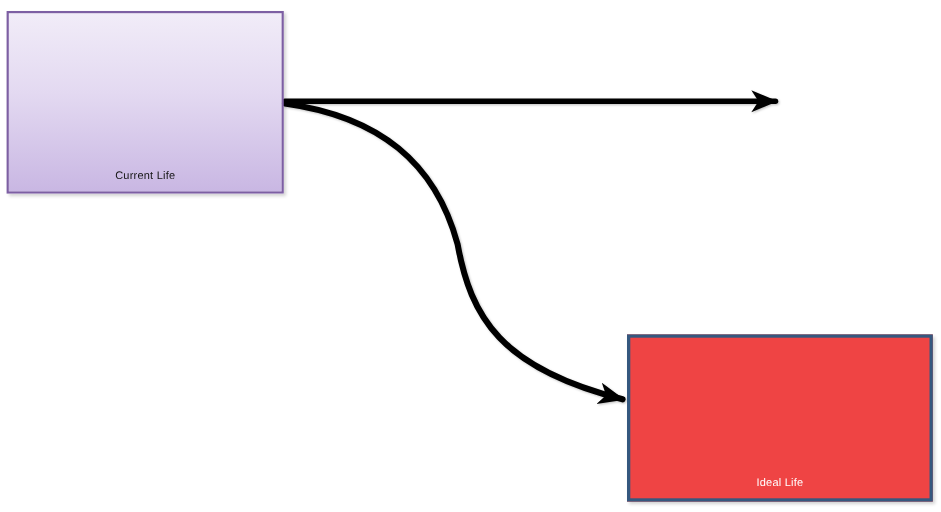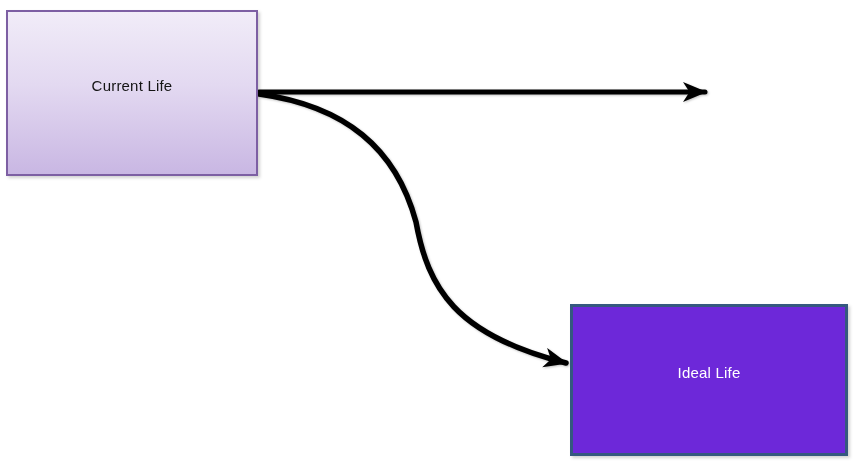--- a/index.html
+++ b/index.html
@@ -23,42 +23,42 @@
     height: 465px;
     pointer-events: none;
   }
   .connector-layer path,
   .connector-layer line {
     pointer-events: stroke;
   }
   .node {
     position: absolute;
     display: flex;
-    align-items: center;
+    align-items: flex-end;
     justify-content: center;
     box-sizing: border-box;
-    font-size: 15px;
+    font-size: 10px;
     letter-spacing: 0.2px;
   }
   .node-current {
     left: 6px;
     top: 10px;
     width: 252px;
     height: 166px;
     background: linear-gradient(to bottom, #f1ecf8 0%, #e3d9f1 45%, #c9b7e3 100%);
     border: 2px solid #7d5fa3;
     color: #141414;
     box-shadow: 2px 2px 3px rgba(0,0,0,0.18);
   }
   .node-ideal {
     left: 570px;
     top: 304px;
     width: 278px;
     height: 152px;
-    background: #6d28d9;
+    background: #ef4444;
     border: 3px solid #35587f;
     color: #ffffff;
     box-shadow: 2px 2px 3px rgba(0,0,0,0.18);
   }
   .node-label {
     transform: translateY(-8px);
     white-space: pre;
   }
   .arrow-shadow {
     filter: drop-shadow(1px 1.5px 1px rgba(0,0,0,0.25));

